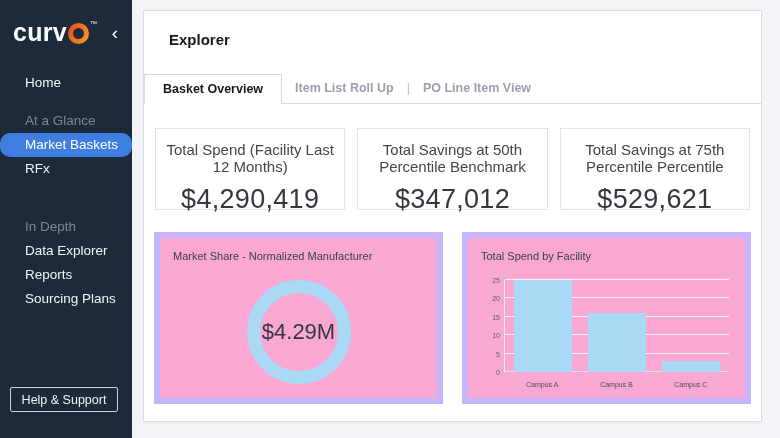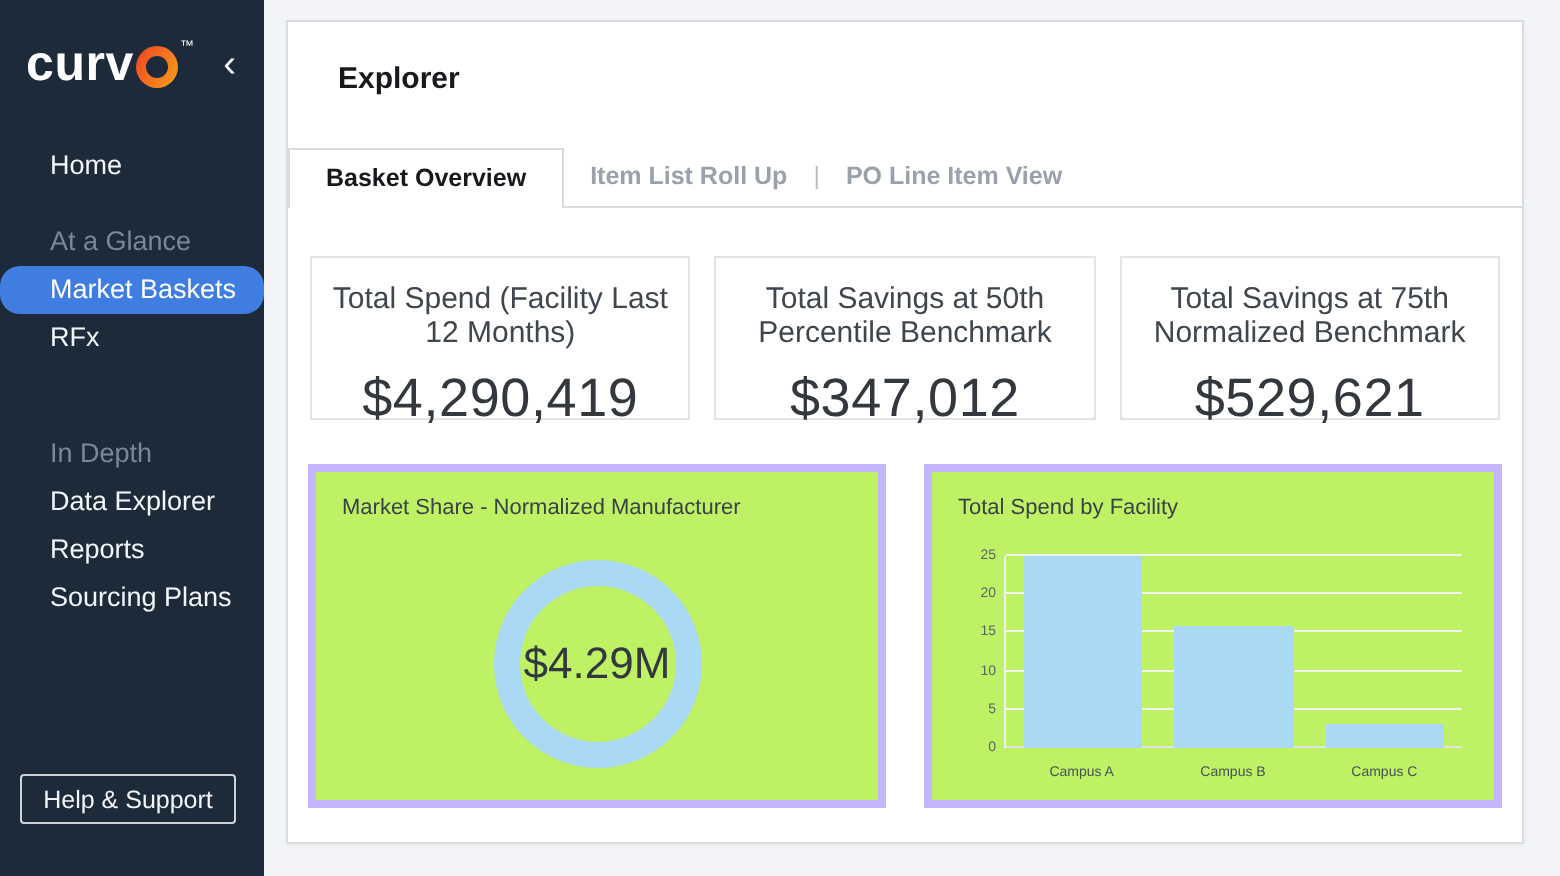--- a/index.html
+++ b/index.html
@@ -42,21 +42,21 @@
   .tab-sep { color:#b9bfc7; font-size:12.5px; line-height:29px; font-weight:400; }
 
   
   .kpi-row { position:absolute; left:0; right:0; top:117px; padding:0 11px; display:flex; gap:12px; }
   .kpi { flex:1; height:82px; border:1px solid #e1e5ea; background:#fff; text-align:center; padding-top:12px; }
   .kpi-label { font-size:15px; color:#40464e;text-align:center; }
   .kpi-value { font-size:27px; color:#33383e; margin-top:9px; letter-spacing:.3px; }
 
   
   .chart-row { position:absolute; left:0; right:0; top:221px; height:172px; padding:0 10px; display:flex; gap:19px; }
-  .chart-card { flex:1; border:4px solid #c4b5fd; background:#bef264; position:relative; }
+  .chart-card { flex:1; border:6px solid #c4b5fd; background:#f9a8d4; position:relative; }
   .chart-title { position:absolute; left:13px; top:12px; font-size:11px; color:#3a4047; }
 
   .donut-wrap { position:absolute; left:0; right:0; top:34px; bottom:6px; display:flex; align-items:center; justify-content:center; }
   .donut { width:104px; height:104px; border-radius:50%; border:13px solid #a9d9f4;
            display:flex; align-items:center; justify-content:center; cursor:pointer; }
   .donut-label { font-size:22px; color:#33383e; }
 
   .bar-plot { position:absolute; left:36px; right:16px; top:42px; bottom:26px; border-left:1px solid #edeff2; }
   .gridline { position:absolute; left:0; right:0; height:1px; background:#f2f3f5; }
   .gridline.baseline { background:#dfe3e8; }
@@ -106,21 +106,21 @@
     <div class="kpi-row">
       <div class="kpi">
         <div class="kpi-label">Total Spend (Facility Last 12 Months)</div>
         <div class="kpi-value">$4,290,419</div>
       </div>
       <div class="kpi">
         <div class="kpi-label">Total Savings at 50th Percentile Benchmark</div>
         <div class="kpi-value">$347,012</div>
       </div>
       <div class="kpi">
-        <div class="kpi-label">Total Savings at 75th Normalized Benchmark</div>
+        <div class="kpi-label">Total Savings at 75th Percentile Percentile</div>
         <div class="kpi-value">$529,621</div>
       </div>
     </div>
 
     <div class="chart-row">
 
       <div class="chart-card">
         <div class="chart-title">Market Share - Normalized Manufacturer</div>
         <div class="donut-wrap">
           <div class="donut" style="border-color: rgb(169, 217, 244);">

